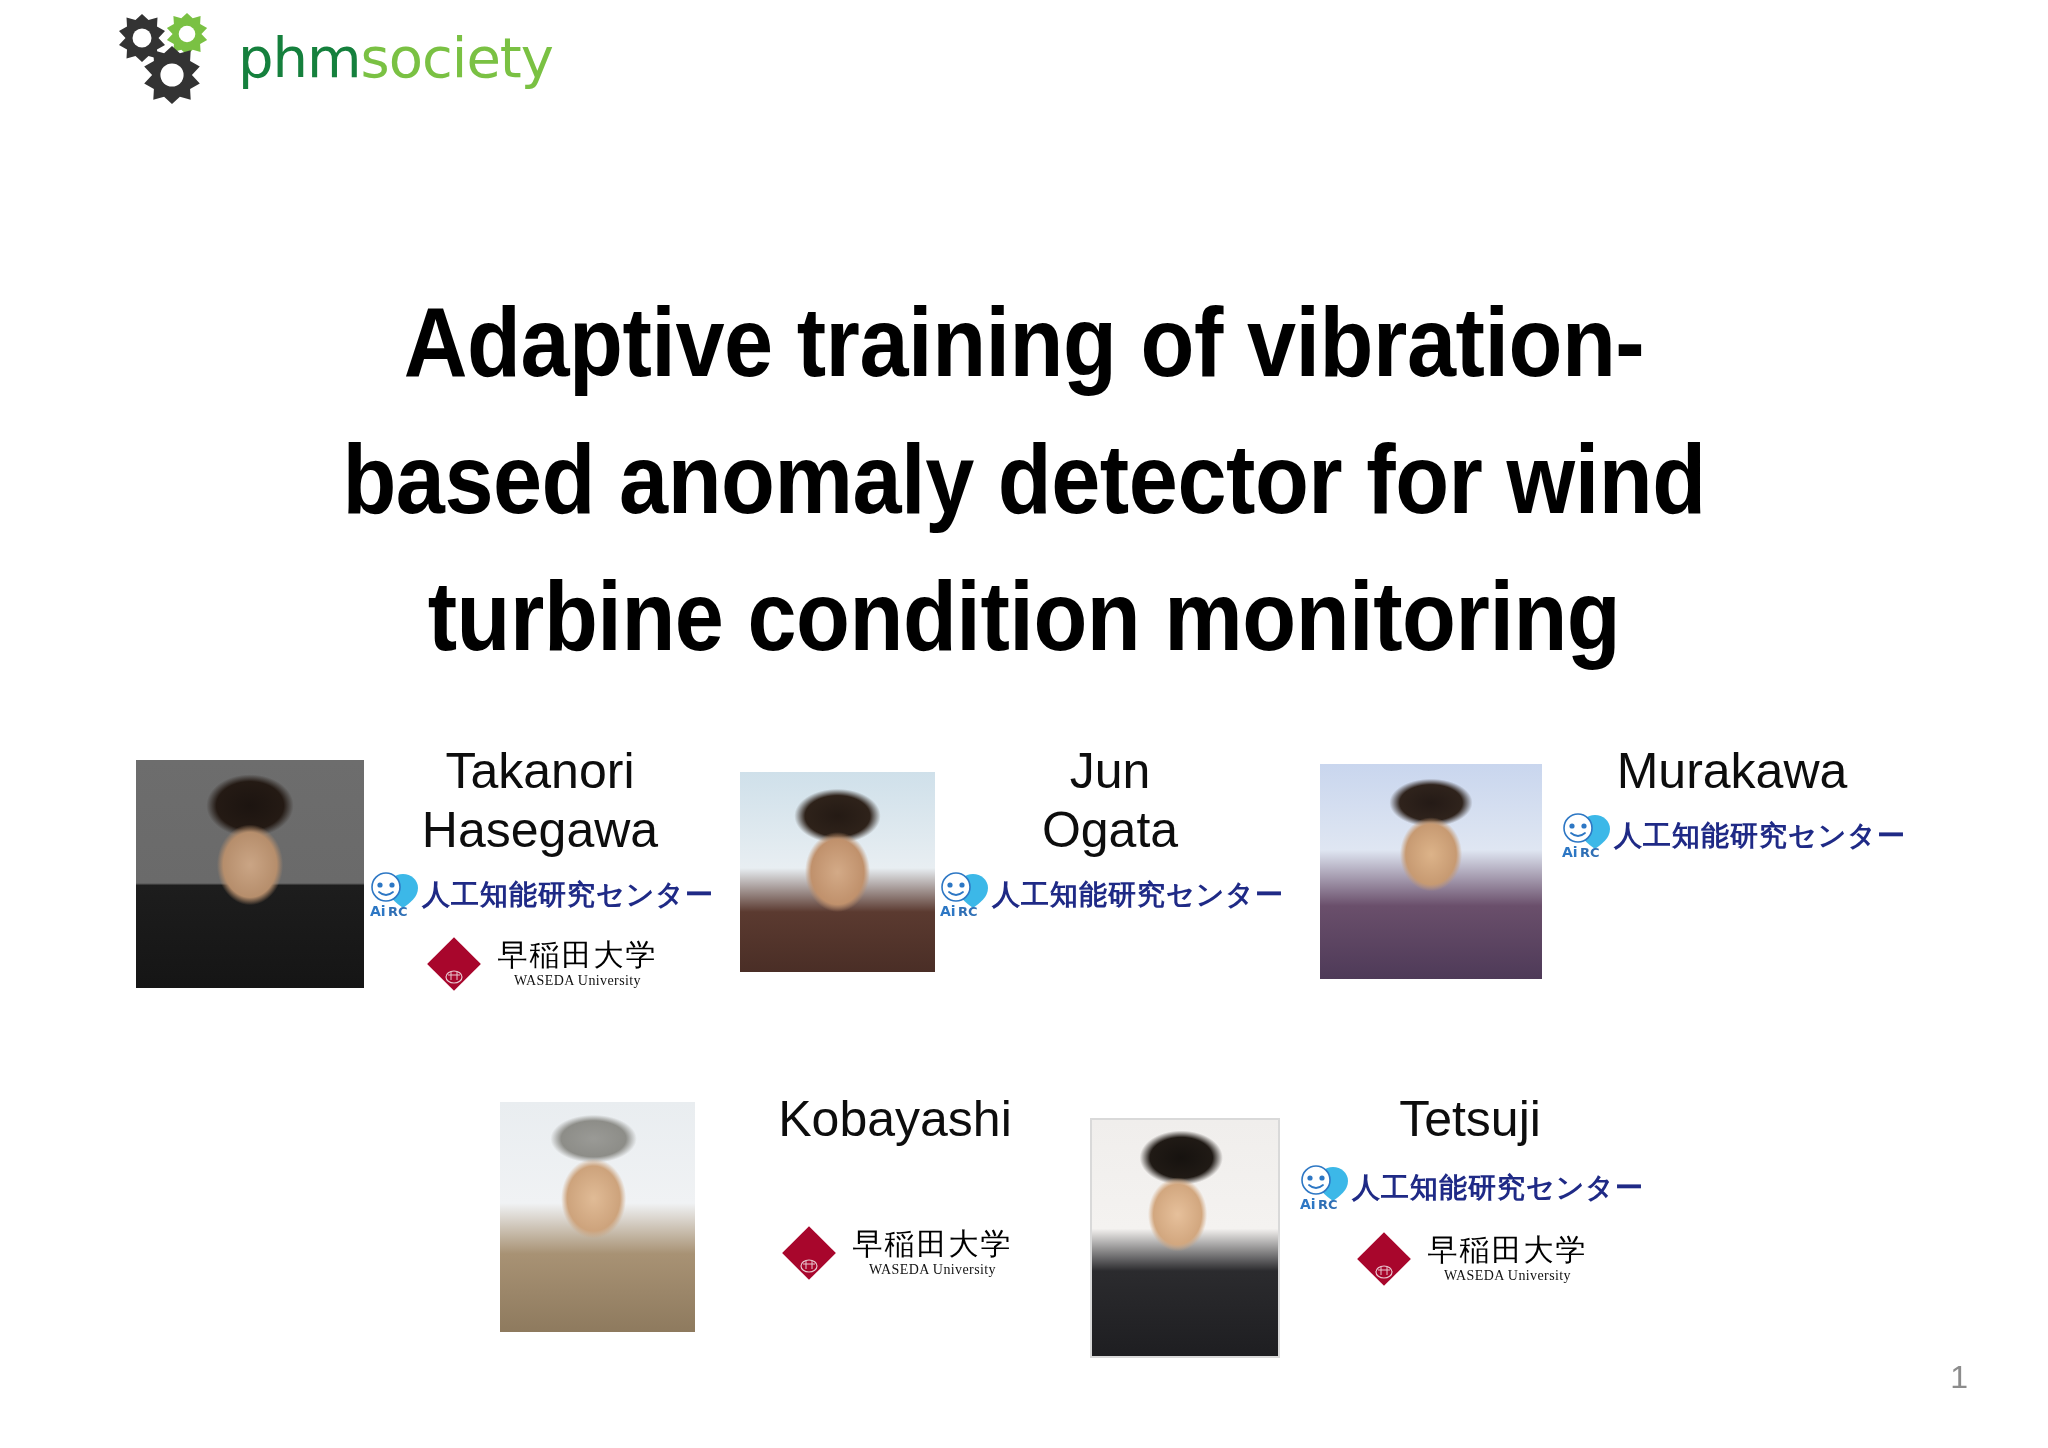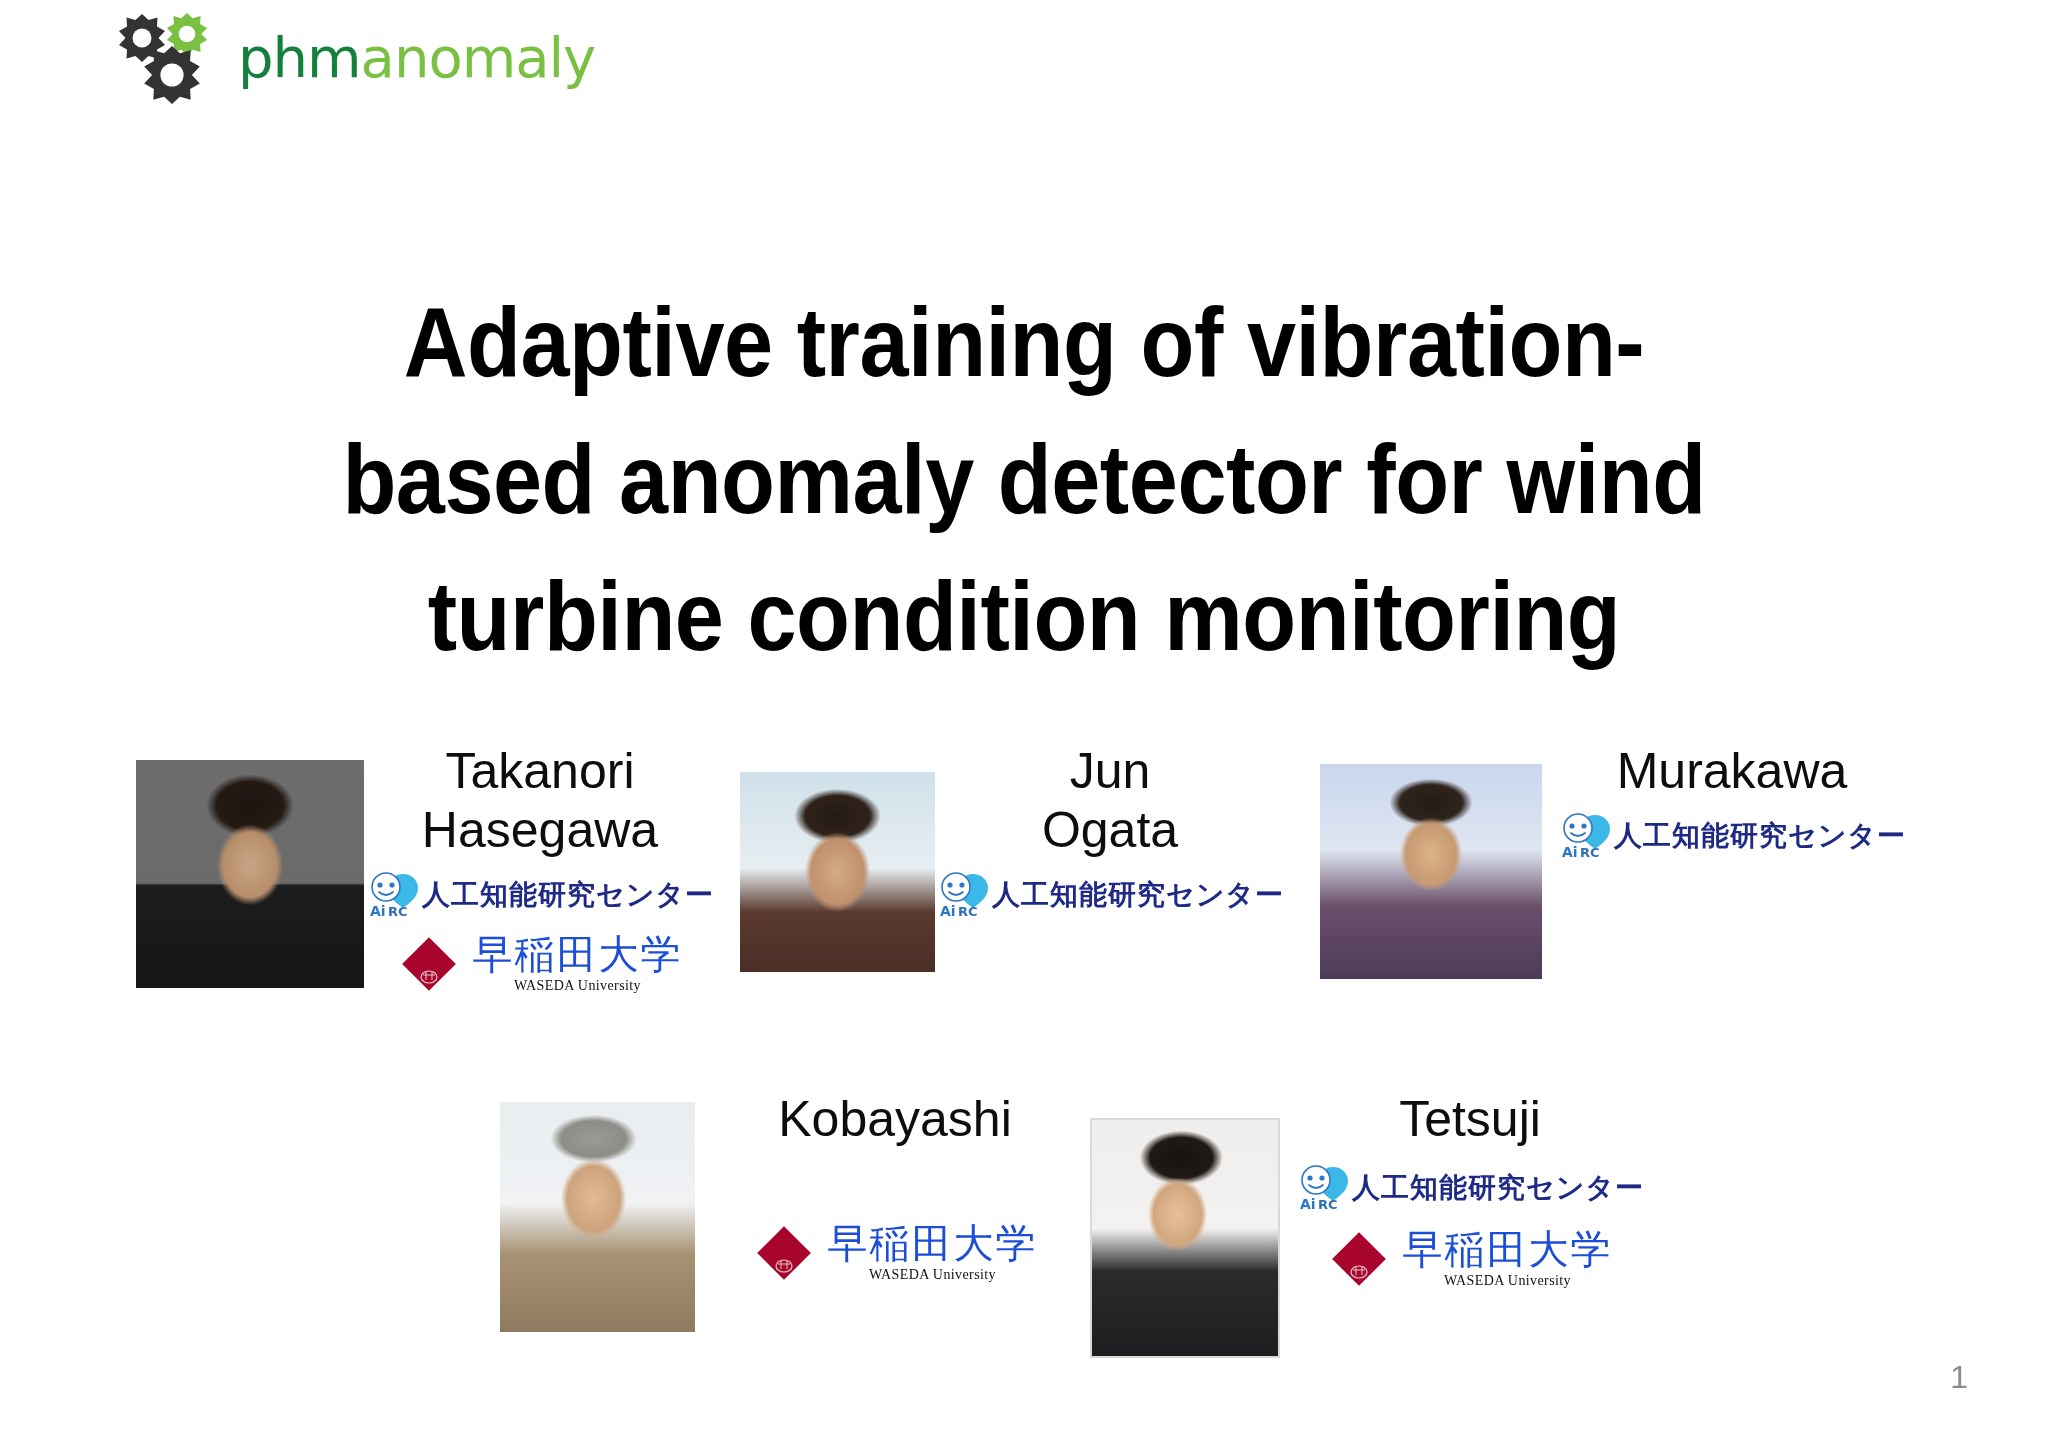--- a/index.html
+++ b/index.html
@@ -70,22 +70,22 @@
     letter-spacing:1px;white-space:nowrap;line-height:1;
   }
 
   
   .waseda{display:flex;align-items:center;gap:13px;height:72px;}
   .waseda .diamond{
     position:relative;width:62px;height:62px;flex:0 0 auto;
   }
   .waseda .txt{display:flex;flex-direction:column;align-items:center;line-height:1;}
   .waseda .jp{
-    font-family:Liberation Serif, serif;
-    font-size:40px;color:#1d4ed8;letter-spacing:2px;white-space:nowrap;
+    font-family:Liberation Sans, sans-serif;
+    font-size:30px;color:#000000;letter-spacing:2px;white-space:nowrap;
   }
   .waseda .en{
     font-family:"Liberation Serif", serif;
     font-size:14px;color:#111;letter-spacing:0.4px;white-space:nowrap;margin-top:4px;
   }
 
   
   #page-number{
     position:absolute;right:80px;bottom:52px;
     font-family:"Liberation Sans", sans-serif;
@@ -146,21 +146,21 @@
       <g transform="translate(60,63)">
         <path fill="#333333" d="
           M0,-29 L7.9,-21.8 L18.7,-24.8 L18.1,-13.9 L27.8,-8.4 L19.9,0 L27.8,8.4
           L18.1,13.9 L18.7,24.8 L7.9,21.8 L0,29 L-7.9,21.8 L-18.7,24.8
           L-18.1,13.9 L-27.8,8.4 L-19.9,0 L-27.8,-8.4 L-18.1,-13.9 L-18.7,-24.8 L-7.9,-21.8 Z"></path>
         <circle cx="0" cy="0" r="11.6" fill="#ffffff"></circle>
       </g>
     </svg>
   </div>
   <div id="phm-wordmark">
-    <span class="dark">phm</span><span class="green">anomaly</span>
+    <span class="dark">phm</span><span class="green">society</span>
   </div>
 </div>
 
 <h1 id="slide-title">
   <div>Adaptive training of vibration-</div>
   <div>based anomaly detector for wind</div>
   <div>turbine condition monitoring</div>
 </h1>
 
 <div id="authors">

